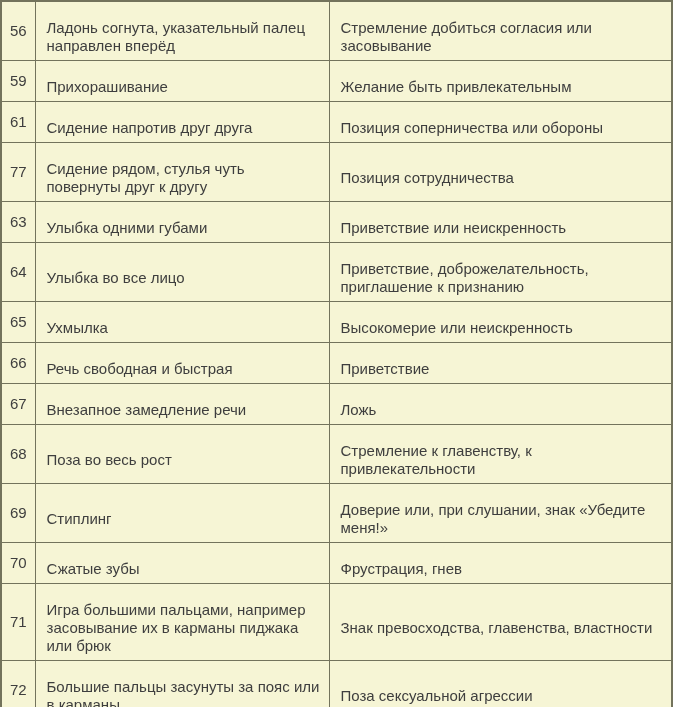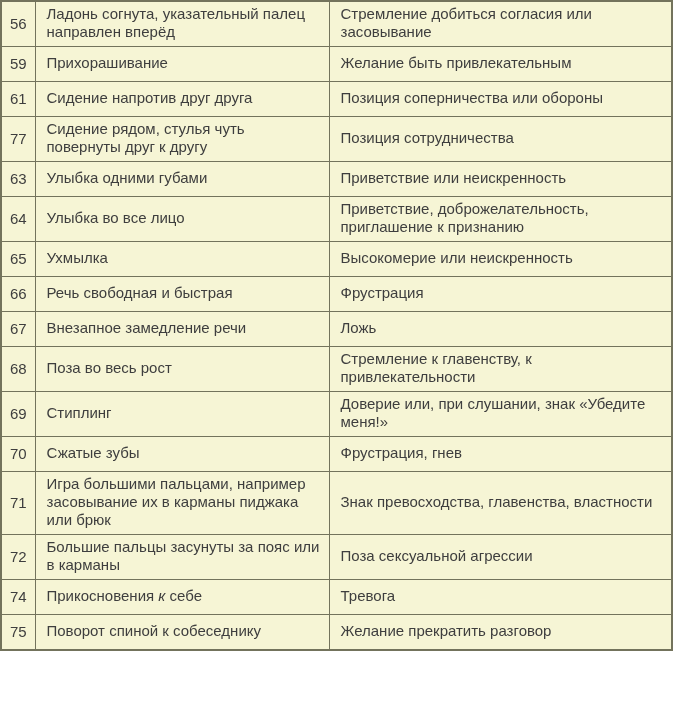--- a/index.html
+++ b/index.html
@@ -25,21 +25,21 @@
   }
   col.c-num { width: 34px; }
   col.c-gesture { width: 294px; }
   col.c-meaning { width: 343px; }
   td {
     border: 1px solid var(--border-color);
     font-size: 15px;
     line-height: 1.2;
     color: var(--text-color);
     vertical-align: middle;
-    padding: 3px 8px 5px 11px;
+    padding: 17px 8px 5px 11px;
     overflow-wrap: break-word;
   }
   td.num {
     text-align: center;
     padding: 8px 2px;
   }
   span.seg-italic {
     font-style: italic;
   }
 </style>
@@ -84,21 +84,21 @@
         <td>Приветствие, доброжелательность, приглашение к признанию</td>
       </tr>
       <tr>
         <td class="num">65</td>
         <td>Ухмылка</td>
         <td>Высокомерие или неискренность</td>
       </tr>
       <tr>
         <td class="num">66</td>
         <td>Речь свободная и быстрая</td>
-        <td>Фрустрация</td>
+        <td>Приветствие</td>
       </tr>
       <tr>
         <td class="num">67</td>
         <td>Внезапное замедление речи</td>
         <td>Ложь</td>
       </tr>
       <tr>
         <td class="num">68</td>
         <td>Поза во весь рост</td>
         <td>Стремление к главенству, к привлекательности</td>

